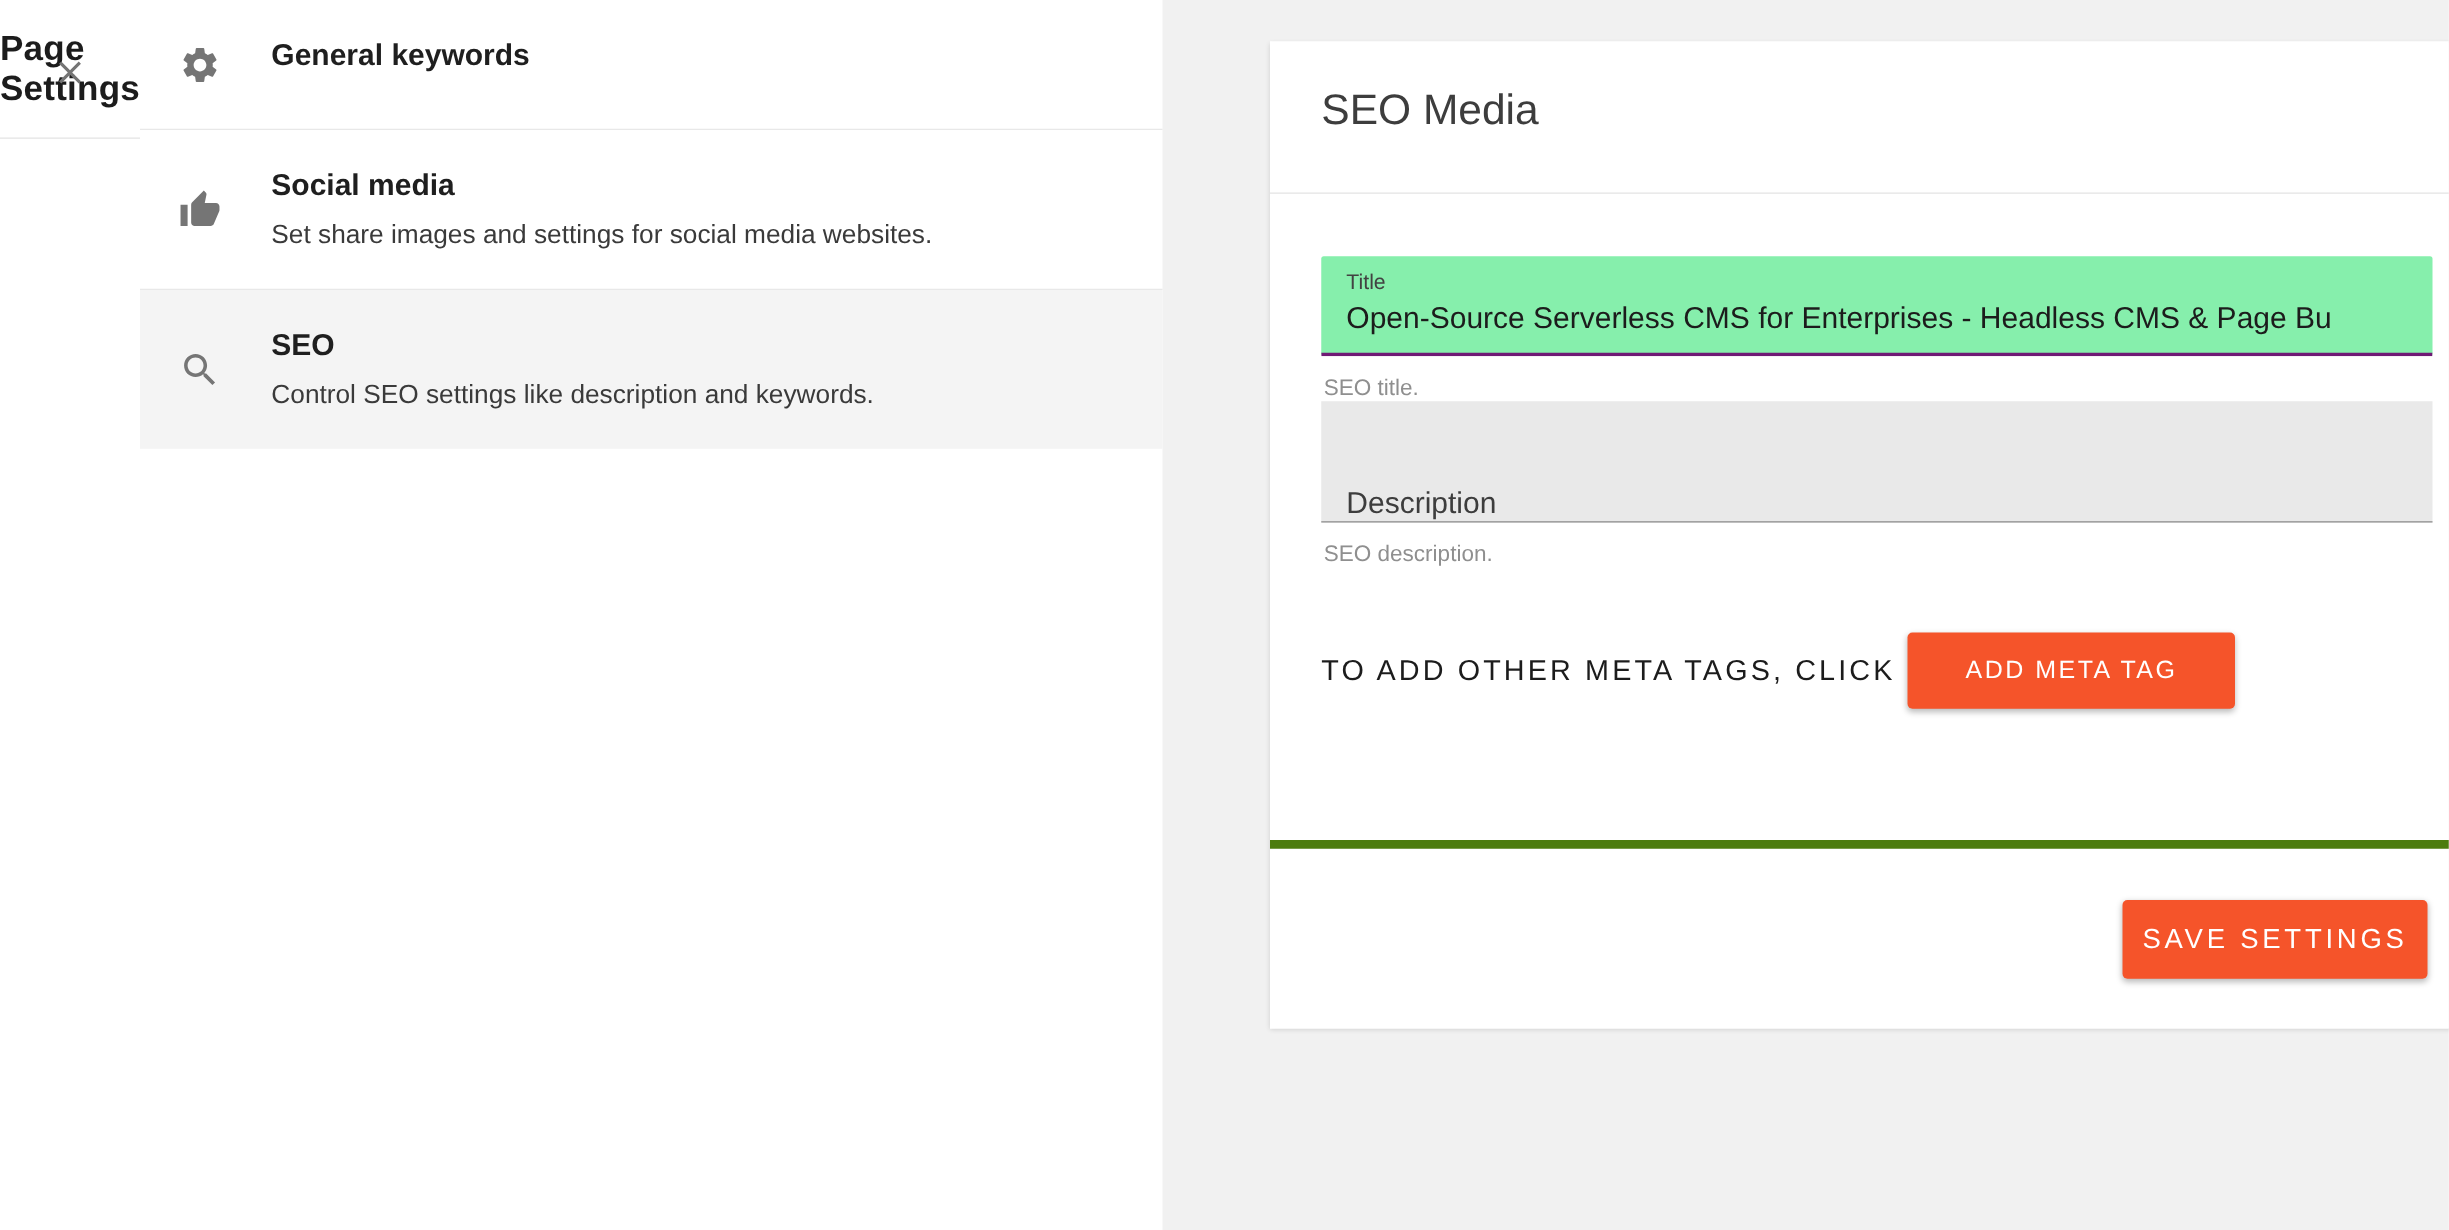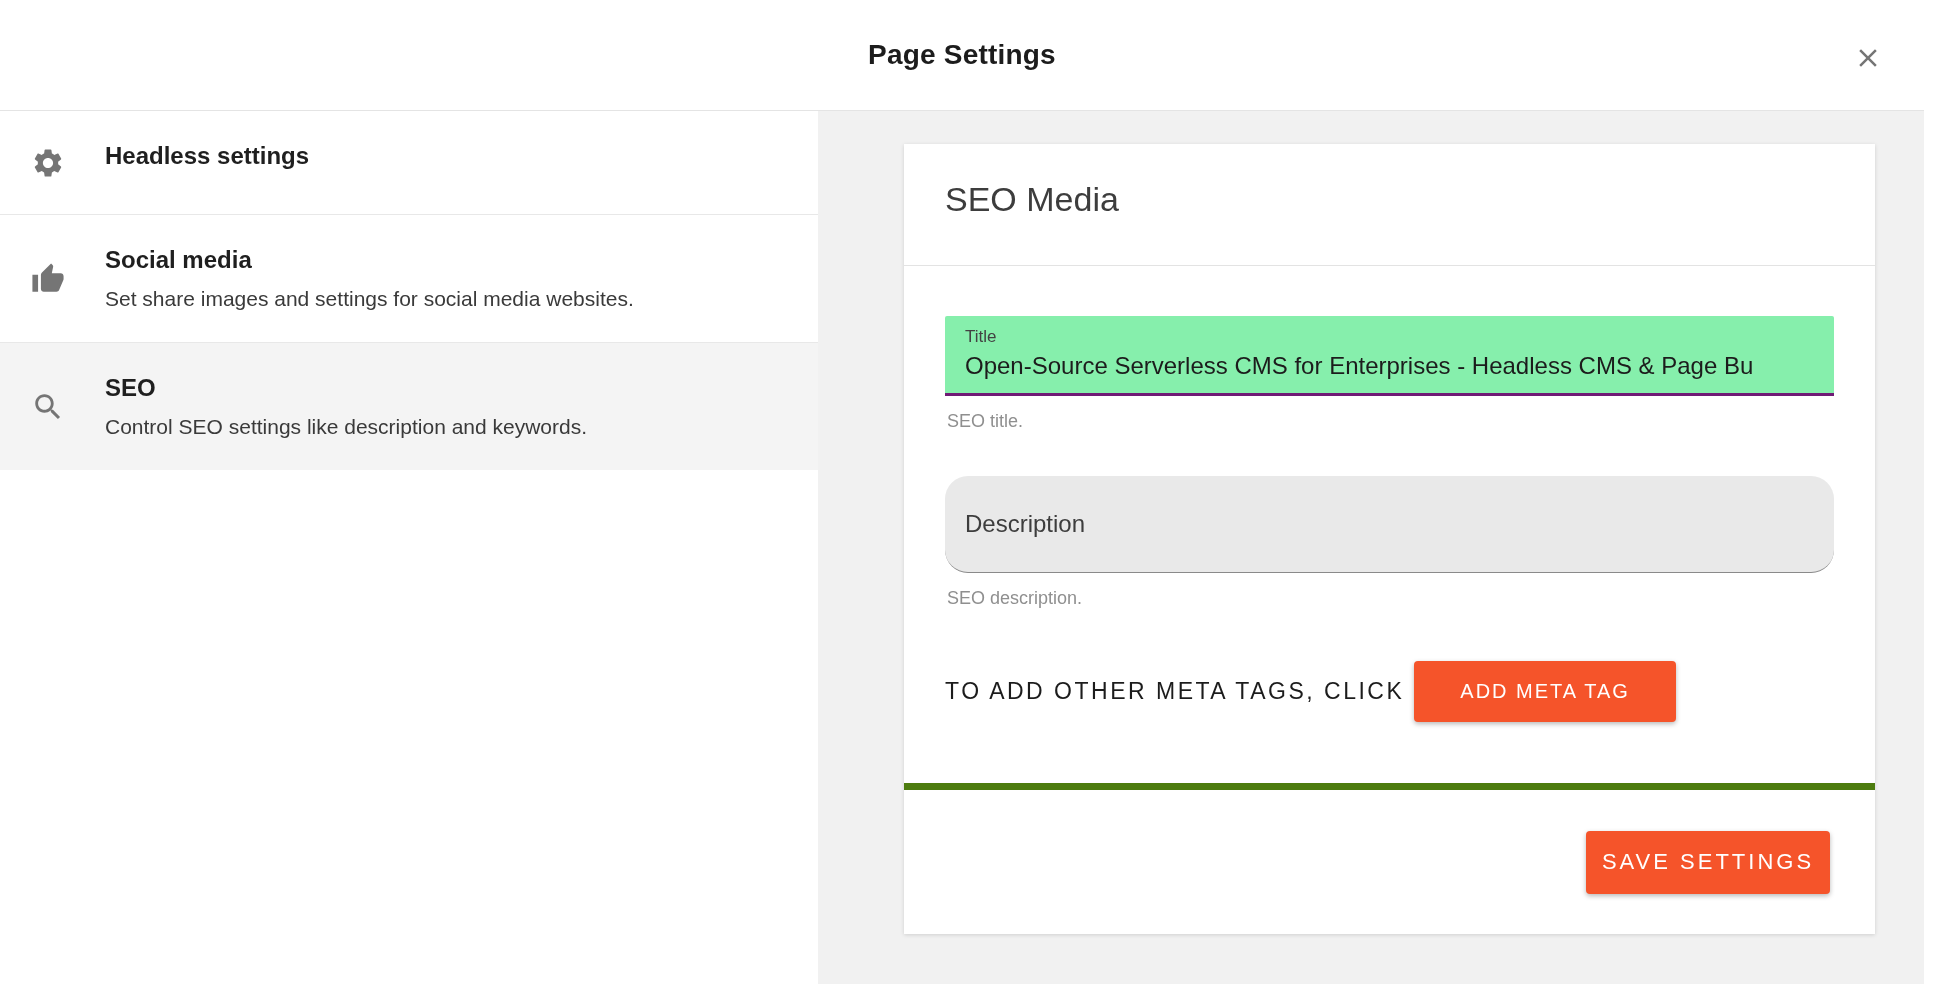--- a/index.html
+++ b/index.html
@@ -1,21 +1,21 @@
 <!DOCTYPE html>
 <html><head>
 <meta charset="utf-8">
 <style>
   * { box-sizing: border-box; margin: 0; padding: 0; }
   html, body {
     width: 1959px; height: 984px; overflow: hidden;
     font-family: "Liberation Sans", sans-serif;
     background: #ffffff;
   }
-  .dialog { width: 1924px; height: 984px; display: flex; flex-direction: column; }
+  .dialog { width: 1924px; height: 984px; display: flex; flex-direction: row; }
 
   
   .dlg-header {
     height: 111px; flex: 0 0 111px; background: #ffffff;
     display: flex; align-items: center; justify-content: center;
     position: relative; border-bottom: 1px solid #e4e4e4;
   }
   .dlg-title { font-size: 28px; font-weight: 600; color: #1c1c1c; letter-spacing: 0.2px; }
   .close-btn {
     position: absolute; right: 39px; top: 41px;
@@ -60,22 +60,22 @@
   }
   .field-title label { display: block; font-size: 17px; color: #424242; margin-bottom: 5px; }
   .field-title input {
     width: 100%; border: none; background: transparent; outline: none;
     font-family: "Liberation Sans", sans-serif;
     font-size: 24px; color: #1c1c1c; white-space: nowrap; overflow: hidden;
   }
   .helper { font-size: 18px; color: #8f8f8f; margin: 15px 0 0 2px; }
 
   .field-desc {
-    margin-top: 44px; background: #e9e9e9; border-bottom: 1px solid #8a8a8a;
-    height: 97px; display: flex; align-items: center; padding: 0 20px; border-radius: 23px;
+    background: #e9e9e9; border-bottom: 1px solid #8a8a8a;
+    height: 97px; display: flex; align-items: flex-end; padding: 0 20px;
   }
   .field-desc input {
     width: 100%; border: none; background: transparent; outline: none;
     font-family: "Liberation Sans", sans-serif; font-size: 24px; color: #1c1c1c;
   }
   .field-desc input::placeholder { color: #3d3d3d; opacity: 1; }
 
   .meta-row { margin-top: 52px; display: flex; align-items: center; }
   .meta-text { font-size: 23px; letter-spacing: 2.5px; color: #1c1c1c; }
   .btn {
@@ -108,21 +108,21 @@
   <div class="dlg-main">
 
     <aside class="sidebar">
 
       <div class="side-item bordered">
         <span class="side-icon">
           <svg viewBox="0 0 24 24">
               <path d="M19.14 12.94c.04-.3.06-.61.06-.94 0-.32-.02-.64-.07-.94l2.03-1.58c.18-.14.23-.41.12-.61l-1.92-3.32c-.12-.22-.37-.29-.59-.22l-2.39.96c-.5-.38-1.03-.7-1.62-.94l-.36-2.54c-.04-.24-.24-.41-.48-.41h-3.84c-.24 0-.43.17-.47.41l-.36 2.54c-.59.24-1.13.57-1.62.94l-2.39-.96c-.22-.08-.47 0-.59.22L2.74 8.87c-.12.21-.08.47.12.61l2.03 1.58c-.05.3-.09.63-.09.94s.02.64.07.94l-2.03 1.58c-.18.14-.23.41-.12.61l1.92 3.32c.12.22.37.29.59.22l2.39-.96c.5.38 1.03.7 1.62.94l.36 2.54c.05.24.24.41.48.41h3.84c.24 0 .44-.17.47-.41l.36-2.54c.59-.24 1.13-.56 1.62-.94l2.39.96c.22.08.47 0 .59-.22l1.92-3.32c.12-.22.07-.47-.12-.61l-2.01-1.58zM12 15.6c-1.98 0-3.6-1.62-3.6-3.6s1.62-3.6 3.6-3.6 3.6 1.62 3.6 3.6-1.62 3.6-3.6 3.6z"></path>
             </svg>
         </span>
-        <div class="side-title">Headless settings</div>
+        <div class="side-title">General keywords</div>
       </div>
 
       <div class="side-item bordered">
         <span class="side-icon">
           <svg viewBox="0 0 24 24">
               <path d="M1 21h4V9H1v12zM23 10c0-1.1-.9-2-2-2h-6.31l.95-4.57.03-.32c0-.41-.17-.79-.44-1.06L14.17 1 7.58 7.59C7.22 7.95 7 8.45 7 9v10c0 1.1.9 2 2 2h9c.83 0 1.54-.5 1.84-1.22l3.02-7.05c.09-.23.14-.47.14-.73v-2z"></path>
             </svg>
         </span>
         <div class="side-title">Social media</div>
         <div class="side-desc">Set share images and settings for social media websites.</div>

